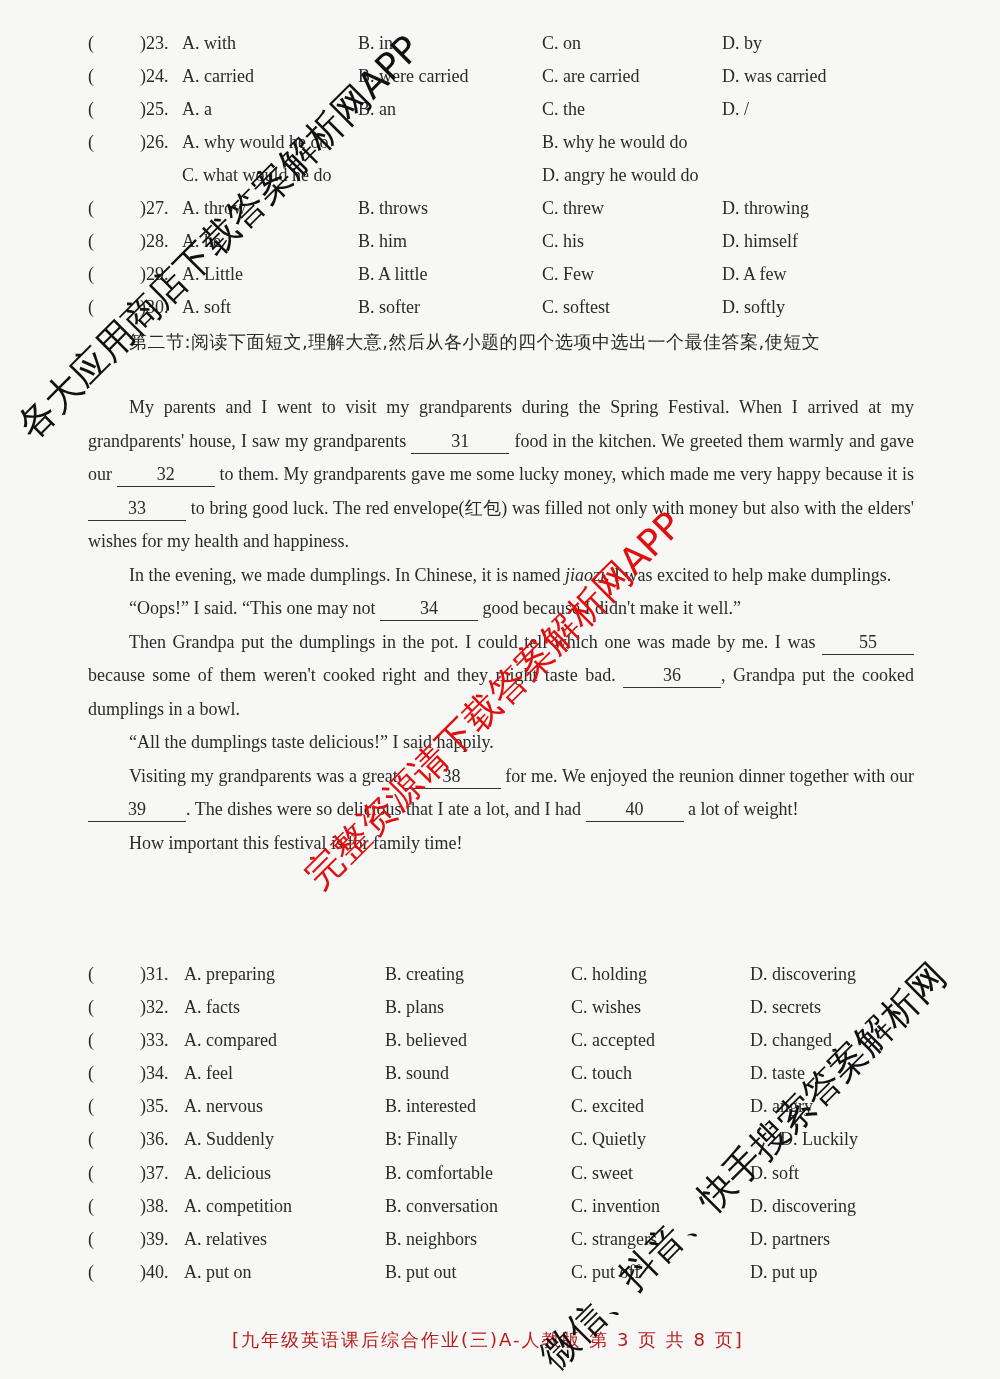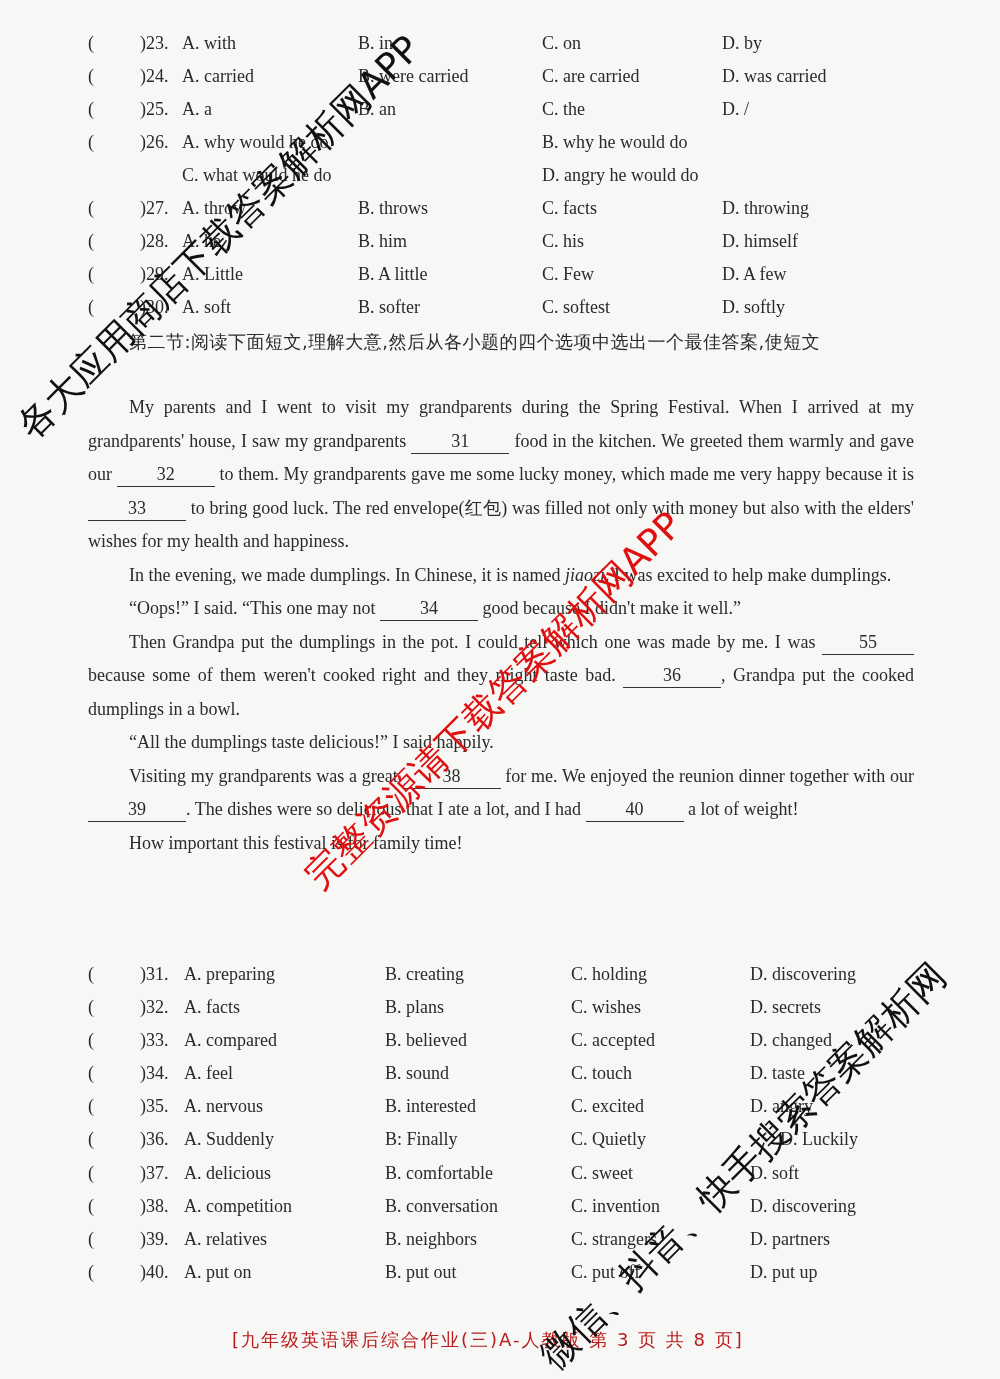--- a/index.html
+++ b/index.html
@@ -60,21 +60,21 @@
     </div>
     <div class="opt-row" style="top:160px">
       <span style="left:94px">C. what would he do</span>
       <span style="left:454px">D. angry he would do</span>
     </div>
     <div class="opt-row" style="top:193px">
       <span class="paren">(</span>
       <span class="num">)27.</span>
       <span style="left:94px">A. throw</span>
       <span style="left:270px">B. throws</span>
-      <span style="left:454px">C. facts</span>
+      <span style="left:454px">C. threw</span>
       <span style="left:634px">D. throwing</span>
     </div>
     <div class="opt-row" style="top:226px">
       <span class="paren">(</span>
       <span class="num">)28.</span>
       <span style="left:94px">A. he</span>
       <span style="left:270px">B. him</span>
       <span style="left:454px">C. his</span>
       <span style="left:634px">D. himself</span>
     </div>

